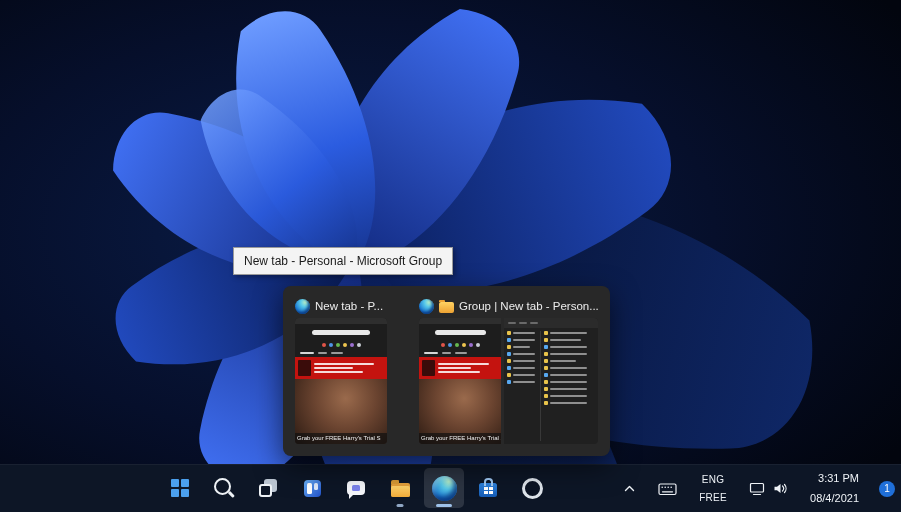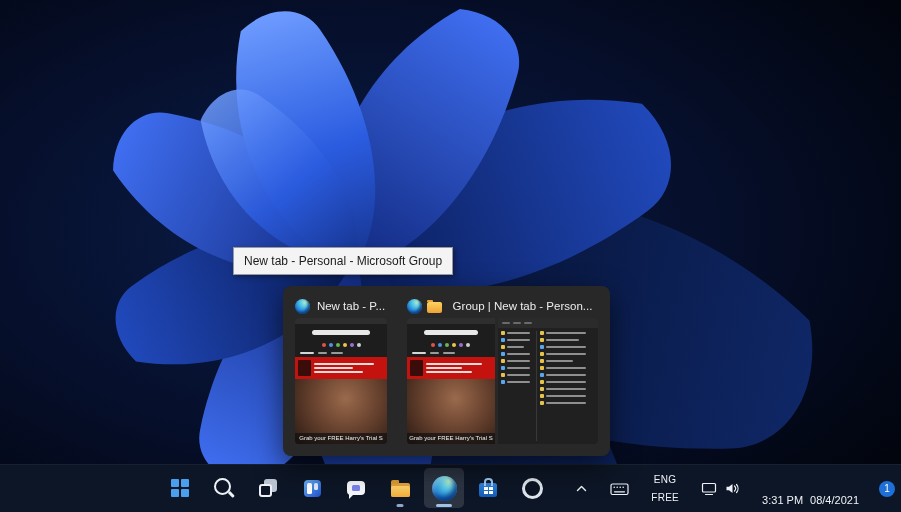--- a/index.html
+++ b/index.html
@@ -7,22 +7,22 @@
           font-family:"Liberation Sans",sans-serif;background:#030712;}
   #wallpaper{position:absolute;inset:0;display:block;}
 
   
   .tooltip{position:absolute;left:233px;top:247px;height:26px;display:flex;align-items:center;
            padding:0 10px;background:#f4f4f4;border:1px solid #9a9a9a;color:#1a1a1a;
            font-size:12px;box-shadow:2px 2px 5px rgba(0,0,0,.35);z-index:6;white-space:nowrap;}
 
   
   .flyout{position:absolute;left:283px;top:286px;width:327px;height:170px;background:#282828;
-          border-radius:8px;box-shadow:0 10px 28px rgba(0,0,0,.55);display:flex;gap:20px;
-          padding:8px 12px 12px;box-sizing:border-box;z-index:5;text-align:center;}
+          border-radius:8px;box-shadow:0 10px 28px rgba(0,0,0,.55);display:flex;gap:32px;
+          padding:8px 12px 12px;box-sizing:border-box;z-index:5;}
   .pcard{display:flex;flex-direction:column;min-width:0;}
   .pcard.c1{width:92px;flex:0 0 auto;}
   .pcard.c2{flex:1;}
   .pcard-head{display:flex;align-items:center;gap:5px;height:24px;}
   .pcard-title{color:#ececec;font-size:11.5px;white-space:nowrap;overflow:hidden;flex:1;}
   .fav{flex:0 0 auto;}
   .edge-fav{width:15px;height:15px;border-radius:50%;
             background:radial-gradient(circle at 68% 22%, #b7f0c8 0%, #57c9ea 30%, #1b79d2 70%, #0a4f9e 100%);
             box-shadow:inset -2px -2px 3px rgba(6,40,110,.75);}
   .folder-fav{width:15px;height:11px;margin-top:2px;background:linear-gradient(180deg,#ffd262,#eda233);
@@ -124,21 +124,21 @@
   .i-ring{width:21px;height:21px;border-radius:50%;border:3px solid #dfe5ec;box-sizing:border-box;
           background:rgba(10,16,30,.2);}
 
   
   .tb-tray{position:absolute;right:6px;top:0;height:47px;display:flex;align-items:center;gap:12px;
            color:#eef2f6;}
   .tray-btn{height:36px;display:flex;align-items:center;justify-content:center;gap:7px;
             border-radius:4px;padding:0 5px;}
   .lang{display:flex;flex-direction:column;align-items:center;justify-content:center;
         font-size:10px;line-height:11px;letter-spacing:.3px;}
-  .clock{display:flex;flex-direction:row;align-items:flex-end;justify-content:center;
+  .clock{display:flex;flex-direction:column;align-items:flex-end;justify-content:center;
          font-size:11px;line-height:13px;}
   .badge{width:16px;height:16px;border-radius:50%;background:#1f6fd8;color:#fff;font-size:10px;
          display:flex;align-items:center;justify-content:center;margin-left:3px;}
   .tray-svg{display:block;}
 </style>
 </head>
 <body>
 
 <div class="screen">
 

